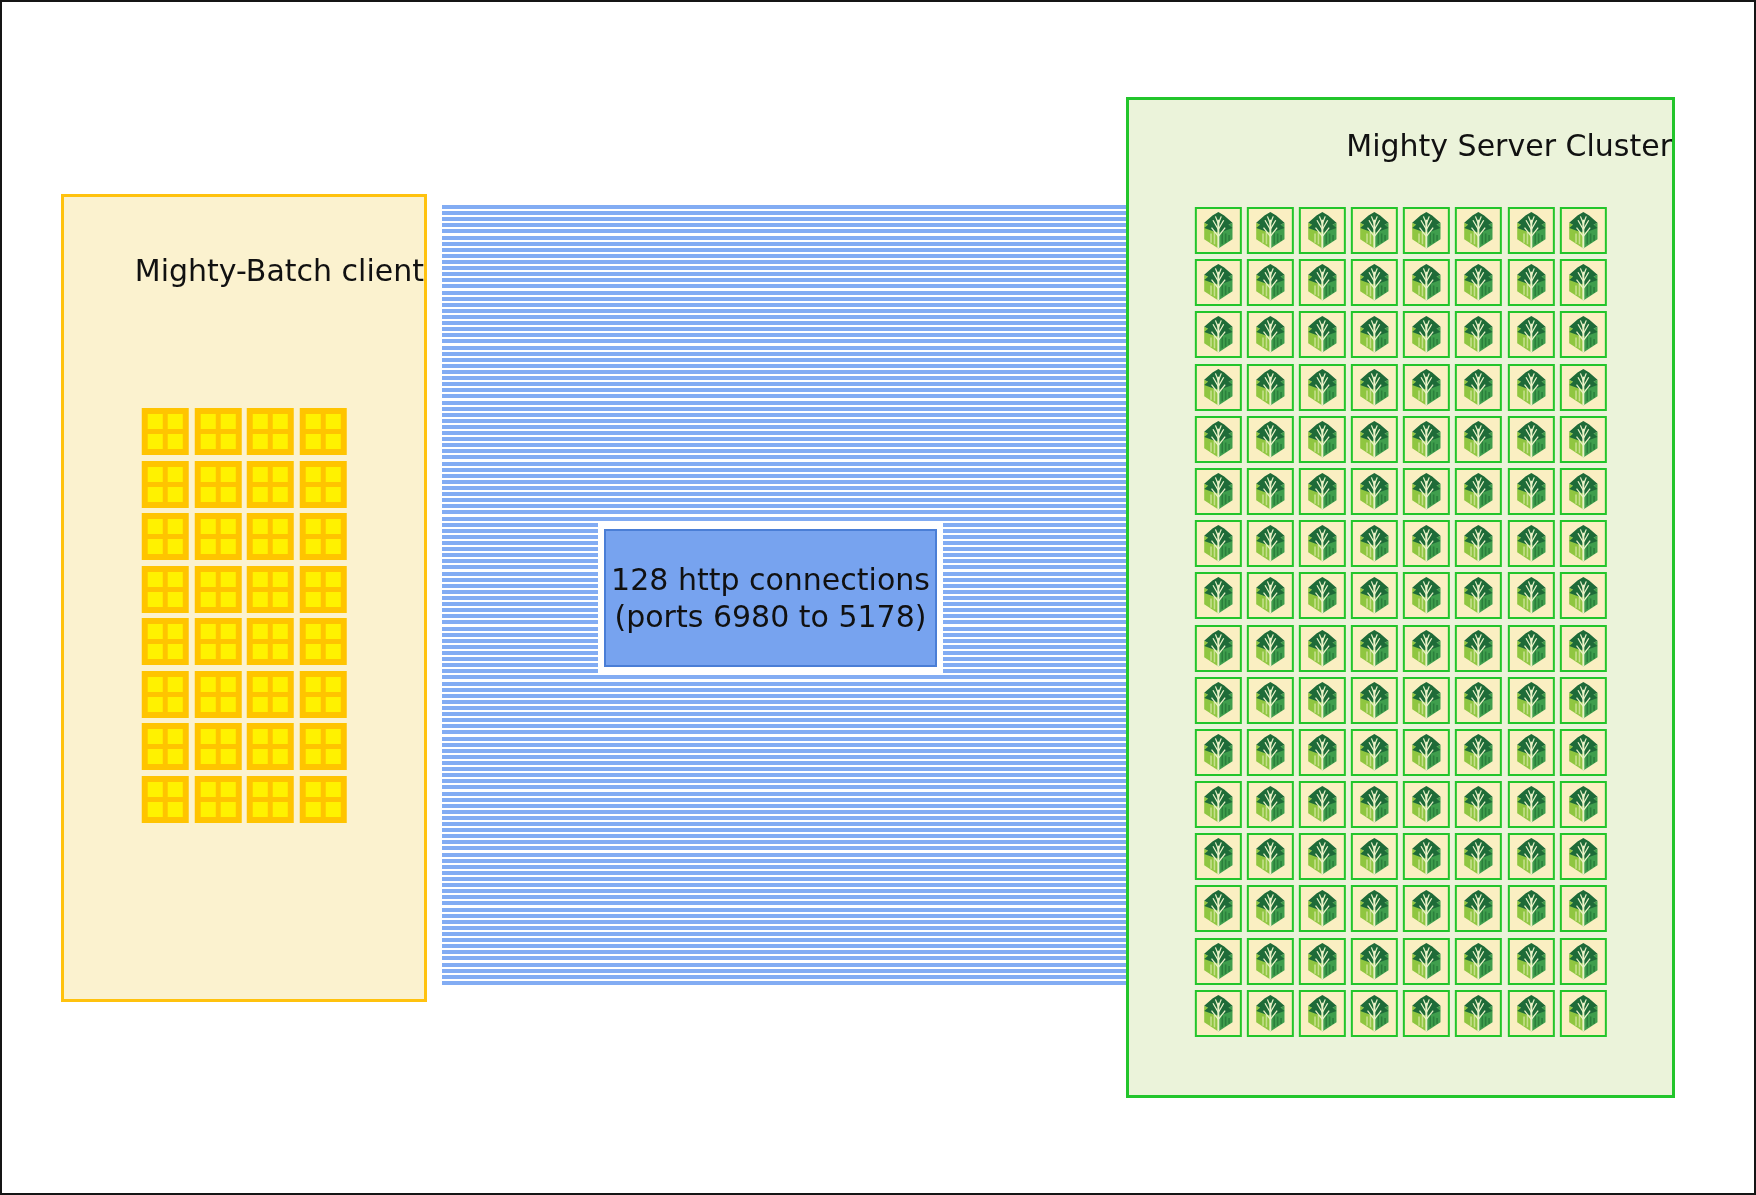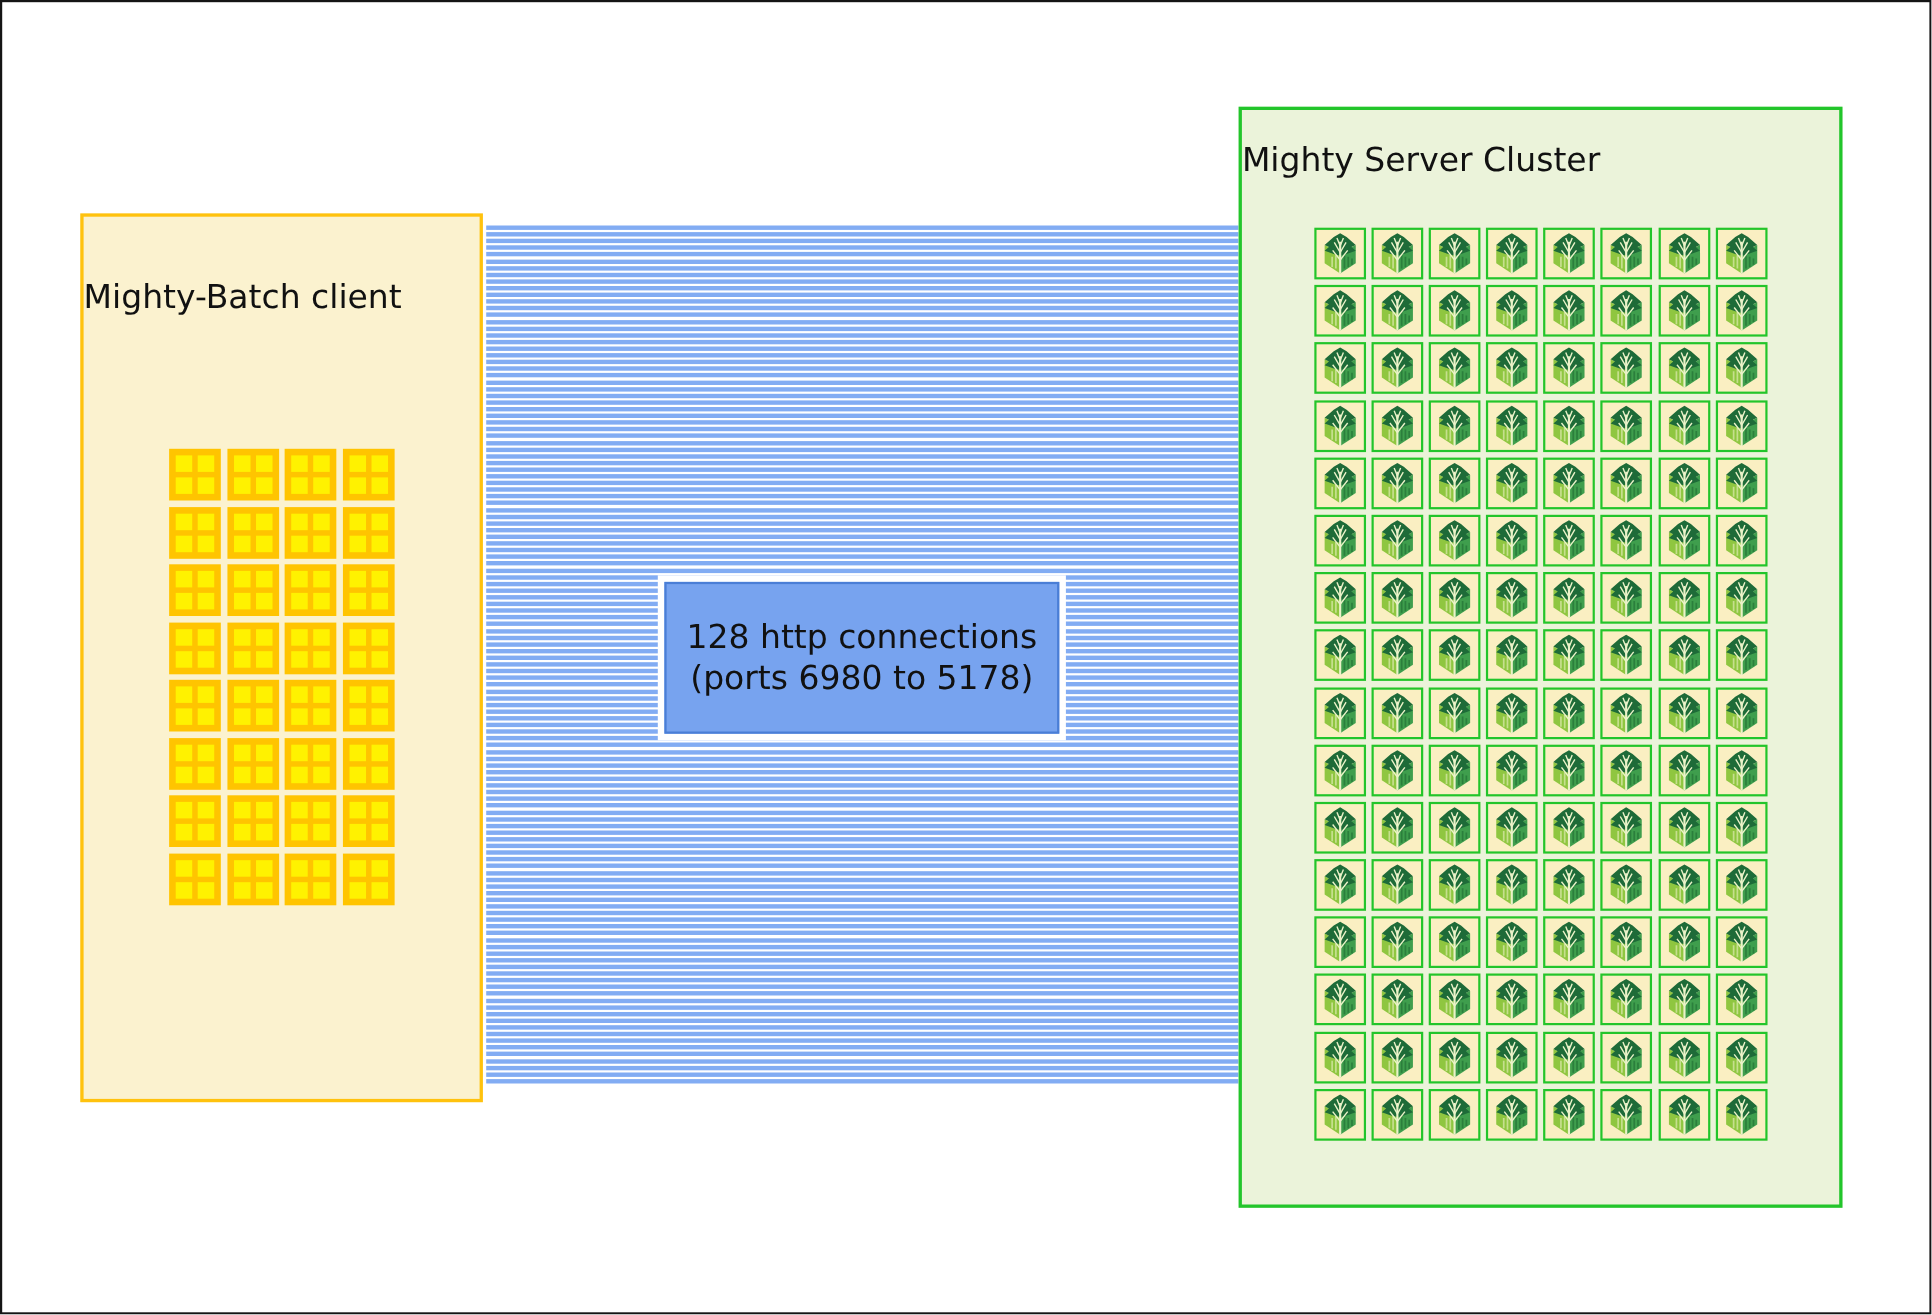--- a/index.html
+++ b/index.html
@@ -9,28 +9,28 @@
     background:#ffffff;
     border:2px solid #151515;
     box-sizing:border-box;
     font-family:"DejaVu Sans","Liberation Sans",sans-serif;
     color:#111111;
     overflow:hidden;
   }
 
   
   .client-box{
-    position:absolute;left:71px;top:192px;width:366px;height:808px;
+    position:absolute;left:59px;top:192px;width:366px;height:808px;
     background:var(--client-fill);
     border:3px solid var(--client-border);
     box-sizing:border-box;
   }
   .box-title{
     position:absolute;left:0;right:0;
-    text-align:left;font-size:30px;line-height:36px;
+    text-align:right;font-size:30px;line-height:36px;
     white-space:nowrap;
   }
   .client-box .box-title{top:56px;}
   .cpu-grid{
     position:absolute;top:211px;left:50%;transform:translateX(-50%);
     display:grid;gap:5.5px;
   }
   .cpu-icon{
     width:47px;height:47px;box-sizing:border-box;
     background:var(--cpu-outer);
@@ -41,21 +41,21 @@
 
   
   .stripes{
     position:absolute;left:440px;top:203px;width:684px;height:781px;
     display:flex;flex-direction:column;justify-content:space-between;
   }
   .stripe{height:4px;background:var(--stripe);}
 
   
   .conn-label{
-    position:absolute;left:602px;top:527px;width:359px;height:138px;
+    position:absolute;left:602px;top:527px;width:333px;height:138px;
     box-sizing:border-box;
     background:var(--label-fill);
     border:2px solid var(--label-border);
     box-shadow:0 0 0 6px var(--label-halo);
     display:flex;flex-direction:column;justify-content:center;
     text-align:center;font-size:30px;line-height:37px;
     white-space:nowrap;
   }
 
   

